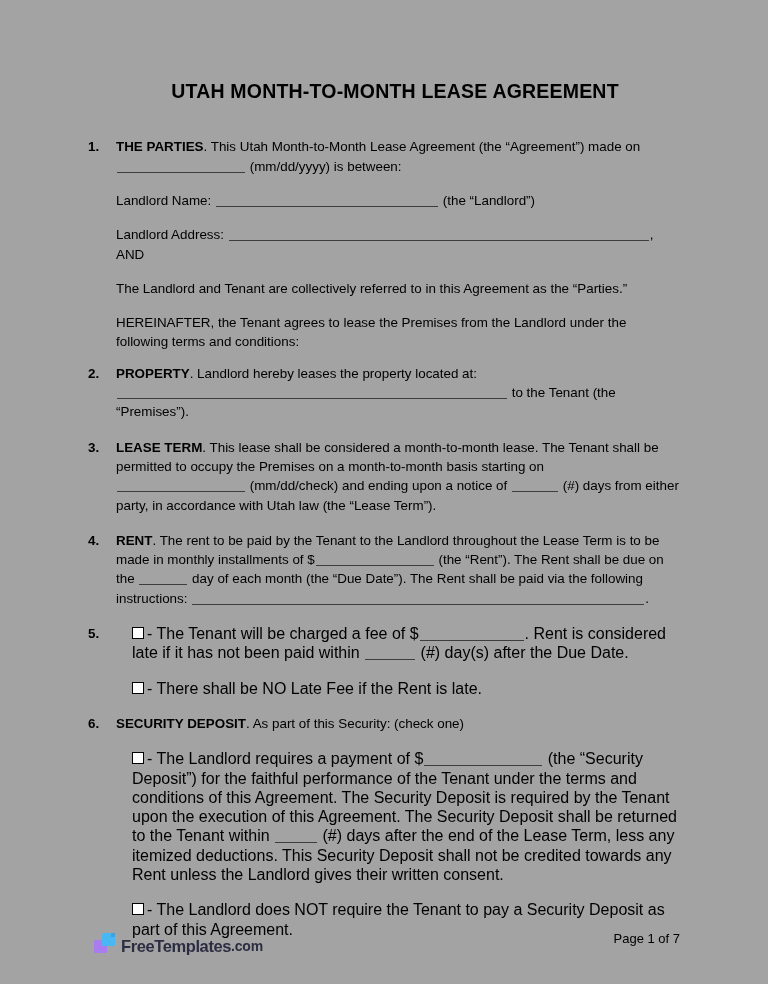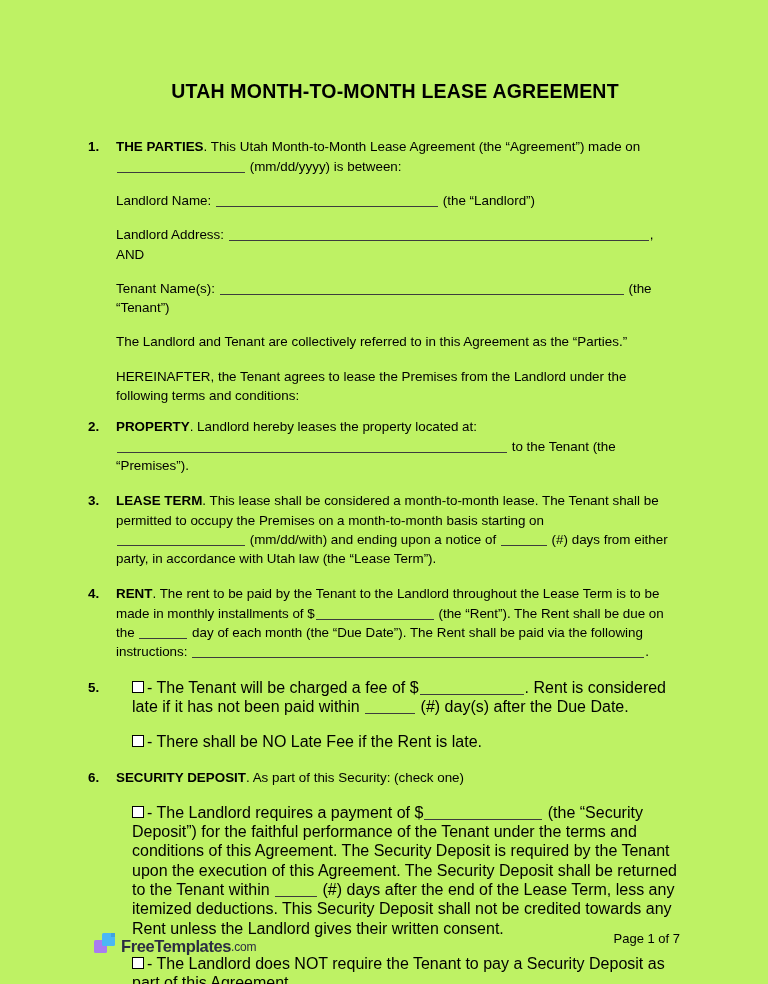--- a/index.html
+++ b/index.html
@@ -14,21 +14,21 @@
     position: relative;
     font-family: "Liberation Sans", sans-serif;
     color: #000000;
     -webkit-font-smoothing: antialiased;
   }
   .page {
     position: absolute;
     left: 0; top: 0;
     width: 768px;
     height: 984px;
-    background: #bef264;
+    background: #a3a3a3;
     overflow: hidden;
   }
   .content {
     position: absolute;
     left: 88px;
     top: 80px;
     width: 592px;
   }
 
   
@@ -163,22 +163,22 @@
     background: #3fa2e0;
   }
   .brand-text {
     font-size: 16.5px;
     font-weight: bold;
     color: #2b2d42;
     letter-spacing: -0.4px;
     line-height: 1;
   }
   .brand-tld {
-    font-size: 12px;
-    font-weight: normal;
+    font-size: 14px;
+    font-weight: bold;
     color: #2b2d42;
     letter-spacing: -0.2px;
   }
   .page-num {
     position: absolute;
     right: 0;
     top: 3px;
     font-size: 13px;
     color: #000;
   }
@@ -204,44 +204,39 @@
         <span>Landlord Name:</span>
         <span class="blank b-name"></span>
         <span>(the “Landlord”)</span>
       </p>
 
       <p class="para tight">
         <span>Landlord Address:</span>
         <span class="blank b-addr"></span><span>, AND</span>
       </p>
 
-      <p class="para">
-        <span>Tenant Name(s):</span>
-        <span class="blank b-tenant"></span>
-        <span>(the “Tenant”)</span>
-      </p>
 
       <p class="para">The Landlord and Tenant are collectively referred to in this Agreement as the “Parties.”</p>
 
       <p class="para">HEREINAFTER, the Tenant agrees to lease the Premises from the Landlord under the following terms and conditions:</p>
     </div>
 
     <div class="section">
       <span class="sec-num">2.</span>
       <p class="para"><span class="sec-head">PROPERTY</span><span>. Landlord hereby leases the property located at:</span><br>
         <span class="blank b-prop"></span>
         <span>to the Tenant (the “Premises”).</span>
       </p>
     </div>
 
     <div class="section">
       <span class="sec-num">3.</span>
       <p class="para"><span class="sec-head">LEASE TERM</span><span>. This lease shall be considered a month-to-month lease. The Tenant shall be permitted to occupy the Premises on a month-to-month basis starting on</span><br>
         <span class="blank b-date"></span>
-        <span>(mm/dd/with) and ending upon a notice of</span>
+        <span>(mm/dd/check) and ending upon a notice of</span>
         <span class="blank b-days"></span>
         <span>(#) days from either party, in accordance with Utah law (the “Lease Term”).</span>
       </p>
     </div>
 
     <div class="section">
       <span class="sec-num">4.</span>
       <p class="para"><span class="sec-head">RENT</span><span>. The rent to be paid by the Tenant to the Landlord throughout the Lease Term is to be made in monthly installments of $</span><span class="blank b-amt"></span>
         <span>(the “Rent”). The Rent shall be due on the</span>
         <span class="blank b-day"></span>

